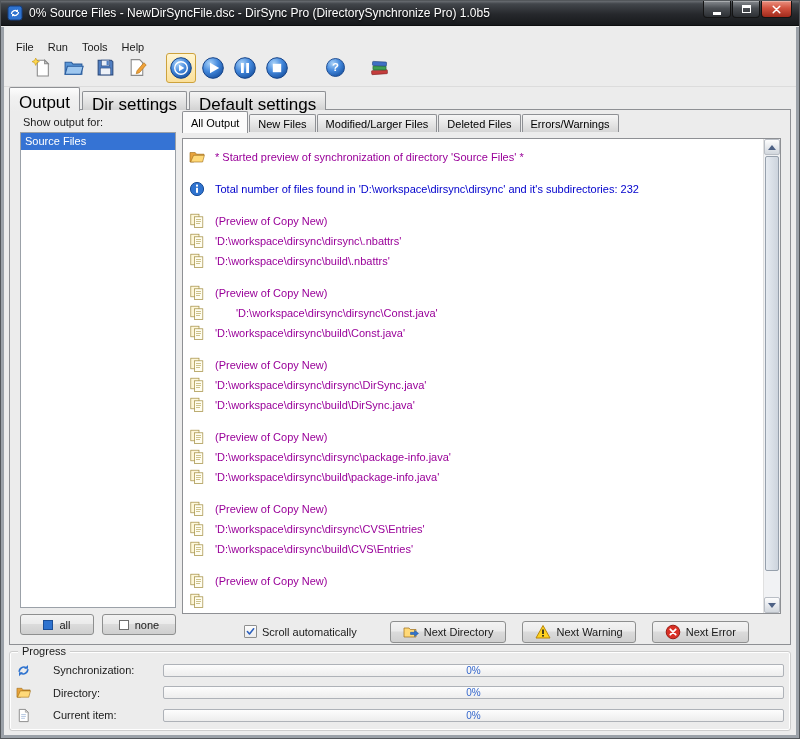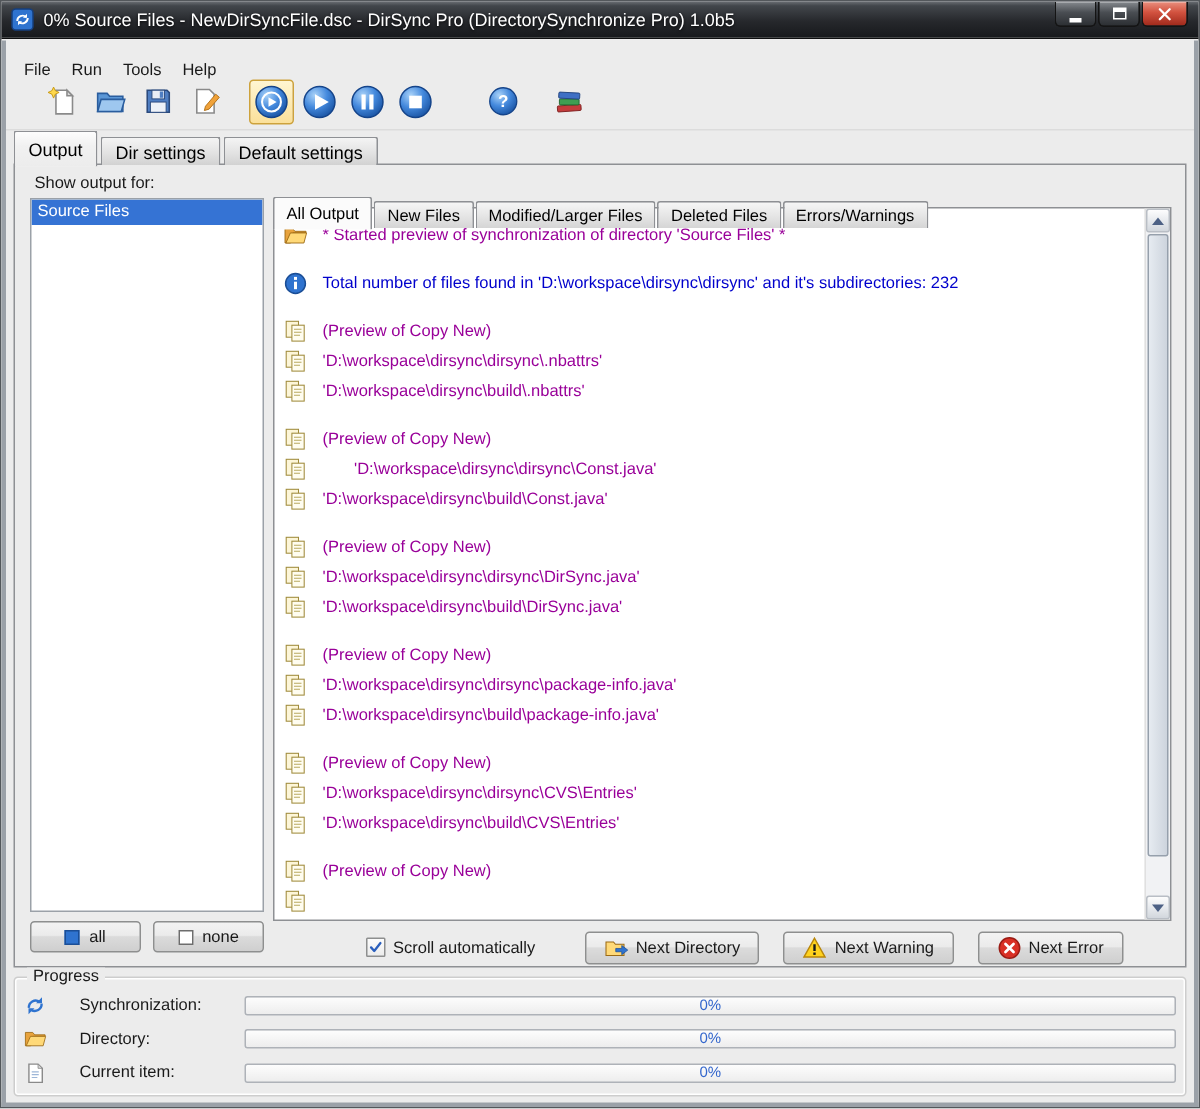--- a/index.html
+++ b/index.html
@@ -27,39 +27,39 @@
   .toolbar { position:absolute; top:22px; left:0; right:0; height:38px; display:flex; align-items:center; padding-left:22px; gap:2px; border-bottom:1px solid #dcdcdc; }
   .tb { width:30px; height:30px; display:flex; align-items:center; justify-content:center; background:transparent; border:1px solid transparent; border-radius:3px; padding:0; }
   .tb.sep { margin-left:12px; }
   .tb.sepw { margin-left:26px; }
   .tb.active { background:linear-gradient(#fff5d2,#fbe09a); border-color:#cda23c; }
   .tb-ic { width:21px; height:21px; display:block; }
   .tb.round .tb-ic { width:24px; height:24px; }
 
   
   .maintabs { position:absolute; top:60px; left:5px; height:23px; display:flex; align-items:flex-end; z-index:3; }
-  .maintab { font-size:12px; padding:3px 9px; height:19px; background:linear-gradient(#f4f4f4,#e1e1e1 60%,#d2d2d2); border:1px solid #8e9094; border-bottom:none; border-radius:2px 2px 0 0; margin-right:2px; white-space:nowrap; }
+  .maintab { font-size:17px; padding:3px 9px; height:19px; background:linear-gradient(#f4f4f4,#e1e1e1 60%,#d2d2d2); border:1px solid #8e9094; border-bottom:none; border-radius:2px 2px 0 0; margin-right:2px; white-space:nowrap; }
   .maintab.active { height:24px; margin-bottom:-1px; padding-top:5px; background:linear-gradient(#fdfdfd,#f1f1f1 40%,#ececec); }
 
   .tab-panel { position:absolute; top:82px; left:5px; right:5px; height:536px; border:1px solid #8e9094; background:#ececec; }
 
   
   .sof-label { position:absolute; left:13px; top:6px; font-size:11px; color:#1a1a1a; }
   .listbox { position:absolute; left:10px; top:22px; width:156px; bottom:36px; background:#fff; border:1px solid #9ba1a8; overflow:hidden; }
   .list-item { height:17px; line-height:17px; font-size:11px; padding-left:4px; color:#1a1a1a; white-space:nowrap; }
   .list-item.selected { background:#3573d4; color:#fff; }
   .lr-btns { position:absolute; left:10px; width:156px; bottom:9px; height:21px; display:flex; gap:8px; }
 
   .btn { display:inline-flex; align-items:center; justify-content:center; gap:5px; height:22px; padding:0 12px; font-size:11px; font-family:inherit; color:#1a1a1a; background:linear-gradient(#f3f3f3,#ebebeb 45%,#dbdbdb 50%,#cfcfcf); border:1px solid #8e8f8f; border-radius:3px; white-space:nowrap; }
   .btn.small { flex:1; height:21px; padding:0 4px; gap:6px; }
   .chip { width:10px; height:10px; border:1px solid #6d6d6d; background:#fff; flex:none; }
   .chip.filled { background:#2f73cf; border-color:#1b4e96; }
 
   
-  .out-tabs { position:absolute; left:172px; top:21px; height:21px; display:flex; align-items:flex-end; z-index:2; }
+  .out-tabs { position:absolute; left:172px; top:1px; height:21px; display:flex; align-items:flex-end; z-index:2; }
   .outtab { font-size:11px; padding:3px 8px; height:18px; background:linear-gradient(#f6f6f6,#e3e3e3 60%,#d5d5d5); border:1px solid #8e9094; border-bottom:none; border-radius:2px 2px 0 0; margin-right:1px; white-space:nowrap; }
   .outtab.active { height:22px; margin-bottom:-1px; padding-top:5px; background:#fbfbfb; }
 
   .output-box { position:absolute; left:172px; right:9px; top:28px; height:476px; background:#fff; border:1px solid #8e9094; display:flex; overflow:hidden; }
   .log { flex:1; overflow:hidden; padding:8px 0 0 6px; }
   .out-section { margin-bottom:12px; }
   .out-line { display:flex; align-items:center; height:20px; gap:10px; }
   .out-icon { width:16px; height:16px; flex:none; }
   .out-text { font-size:11px; white-space:pre; }
 

